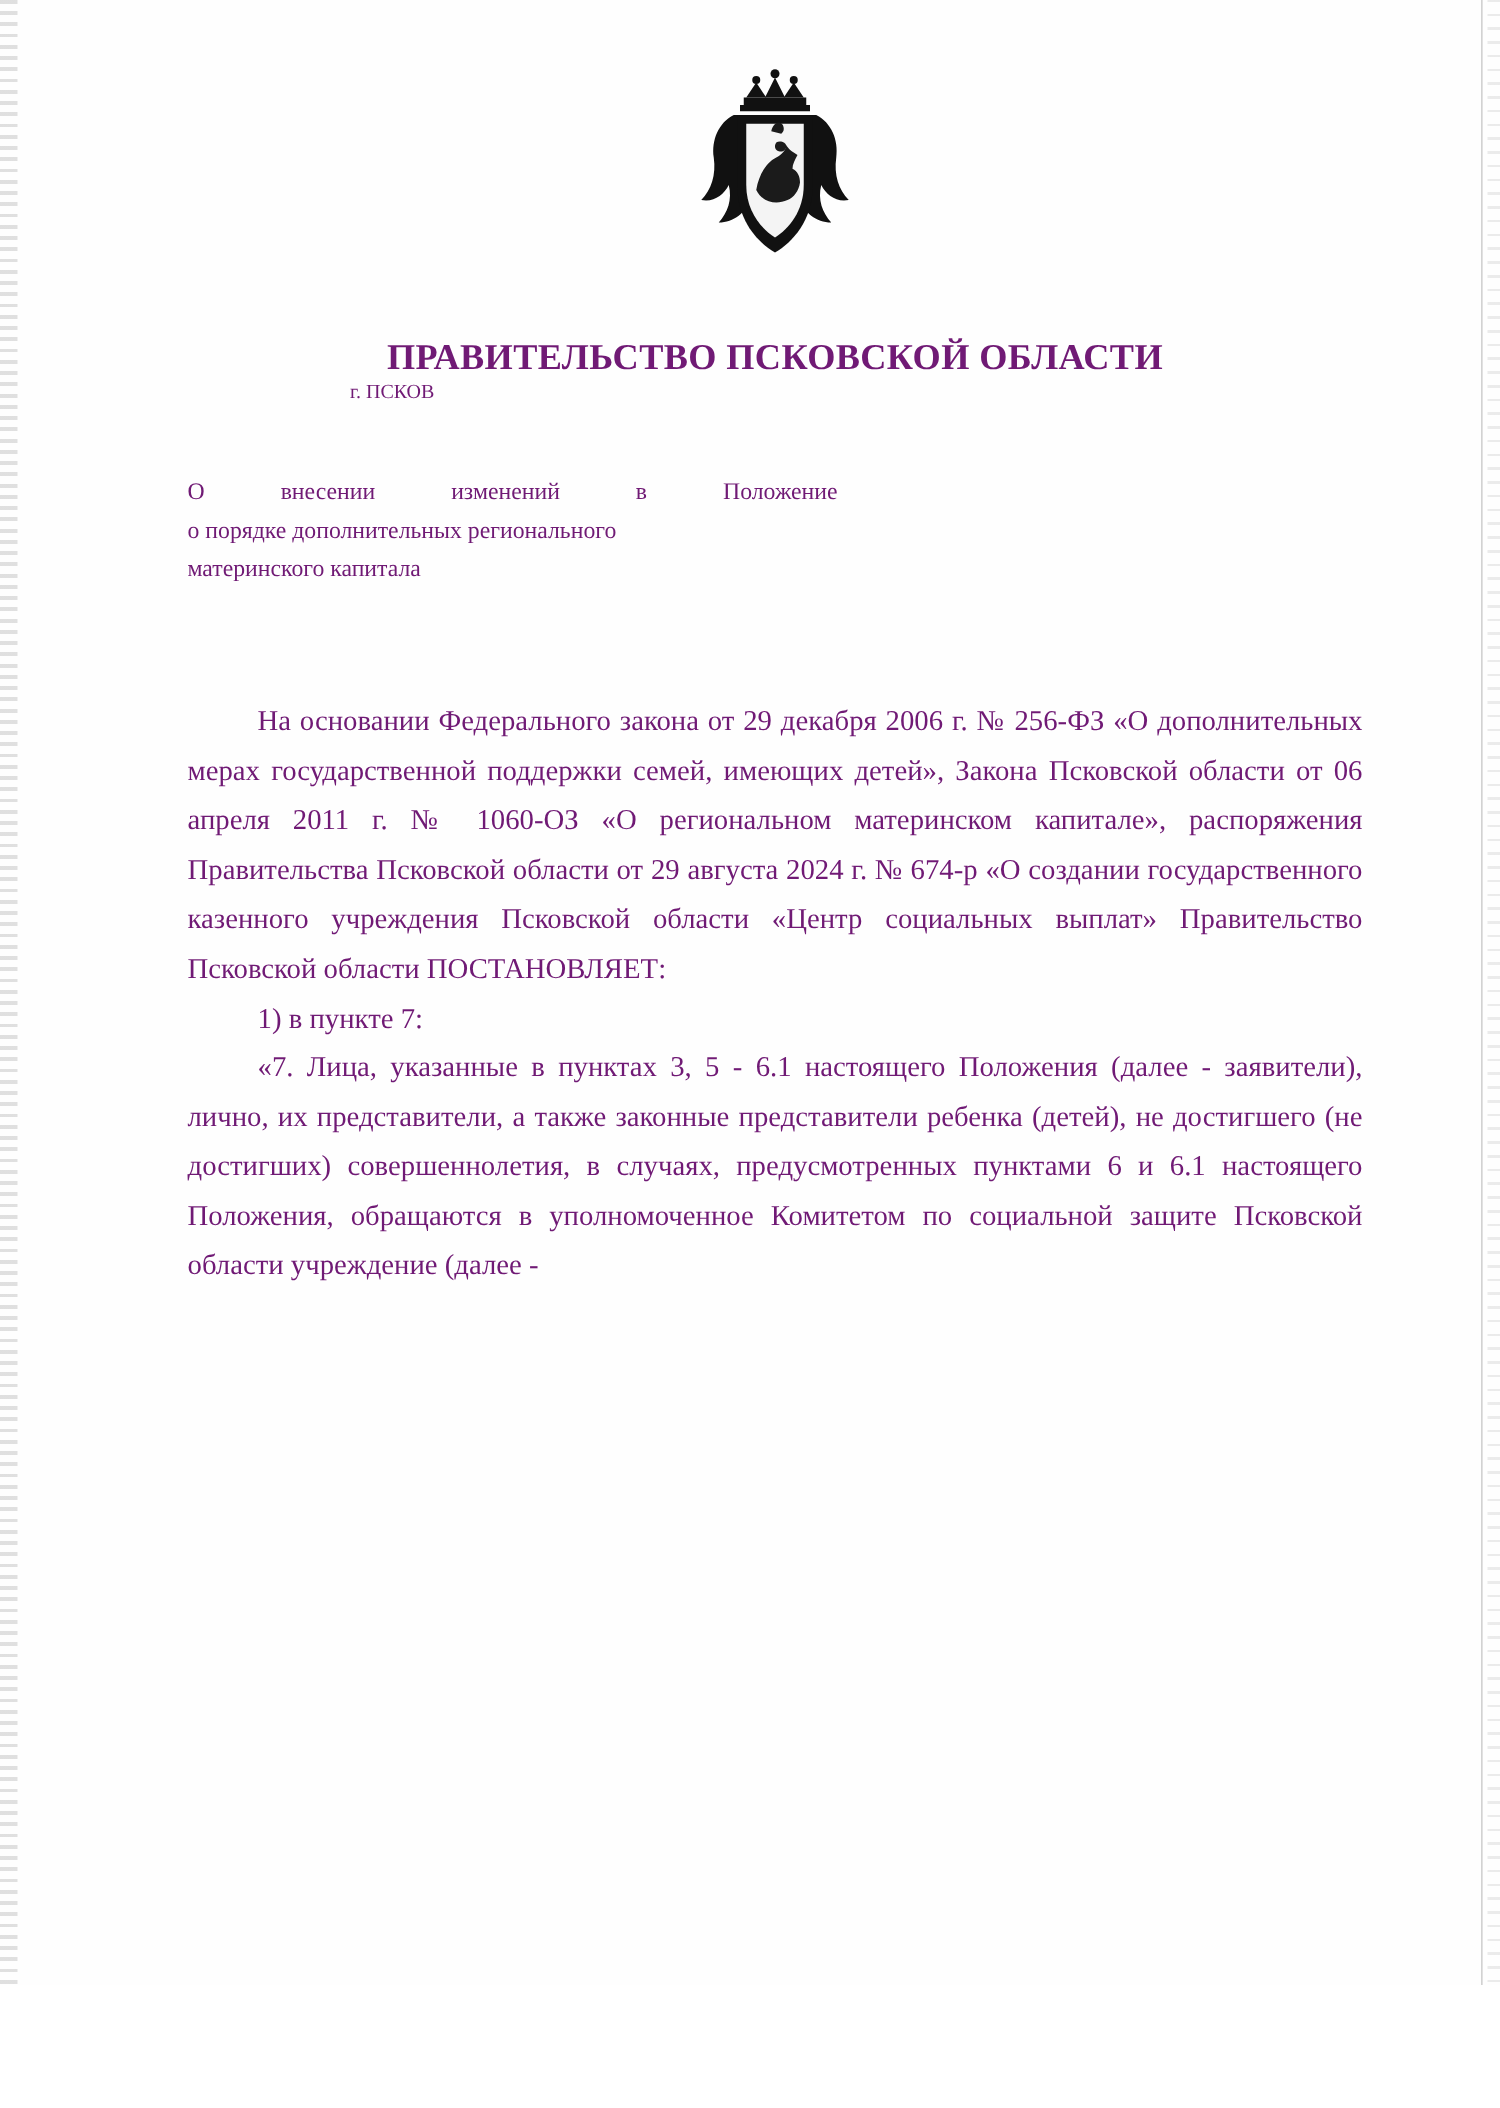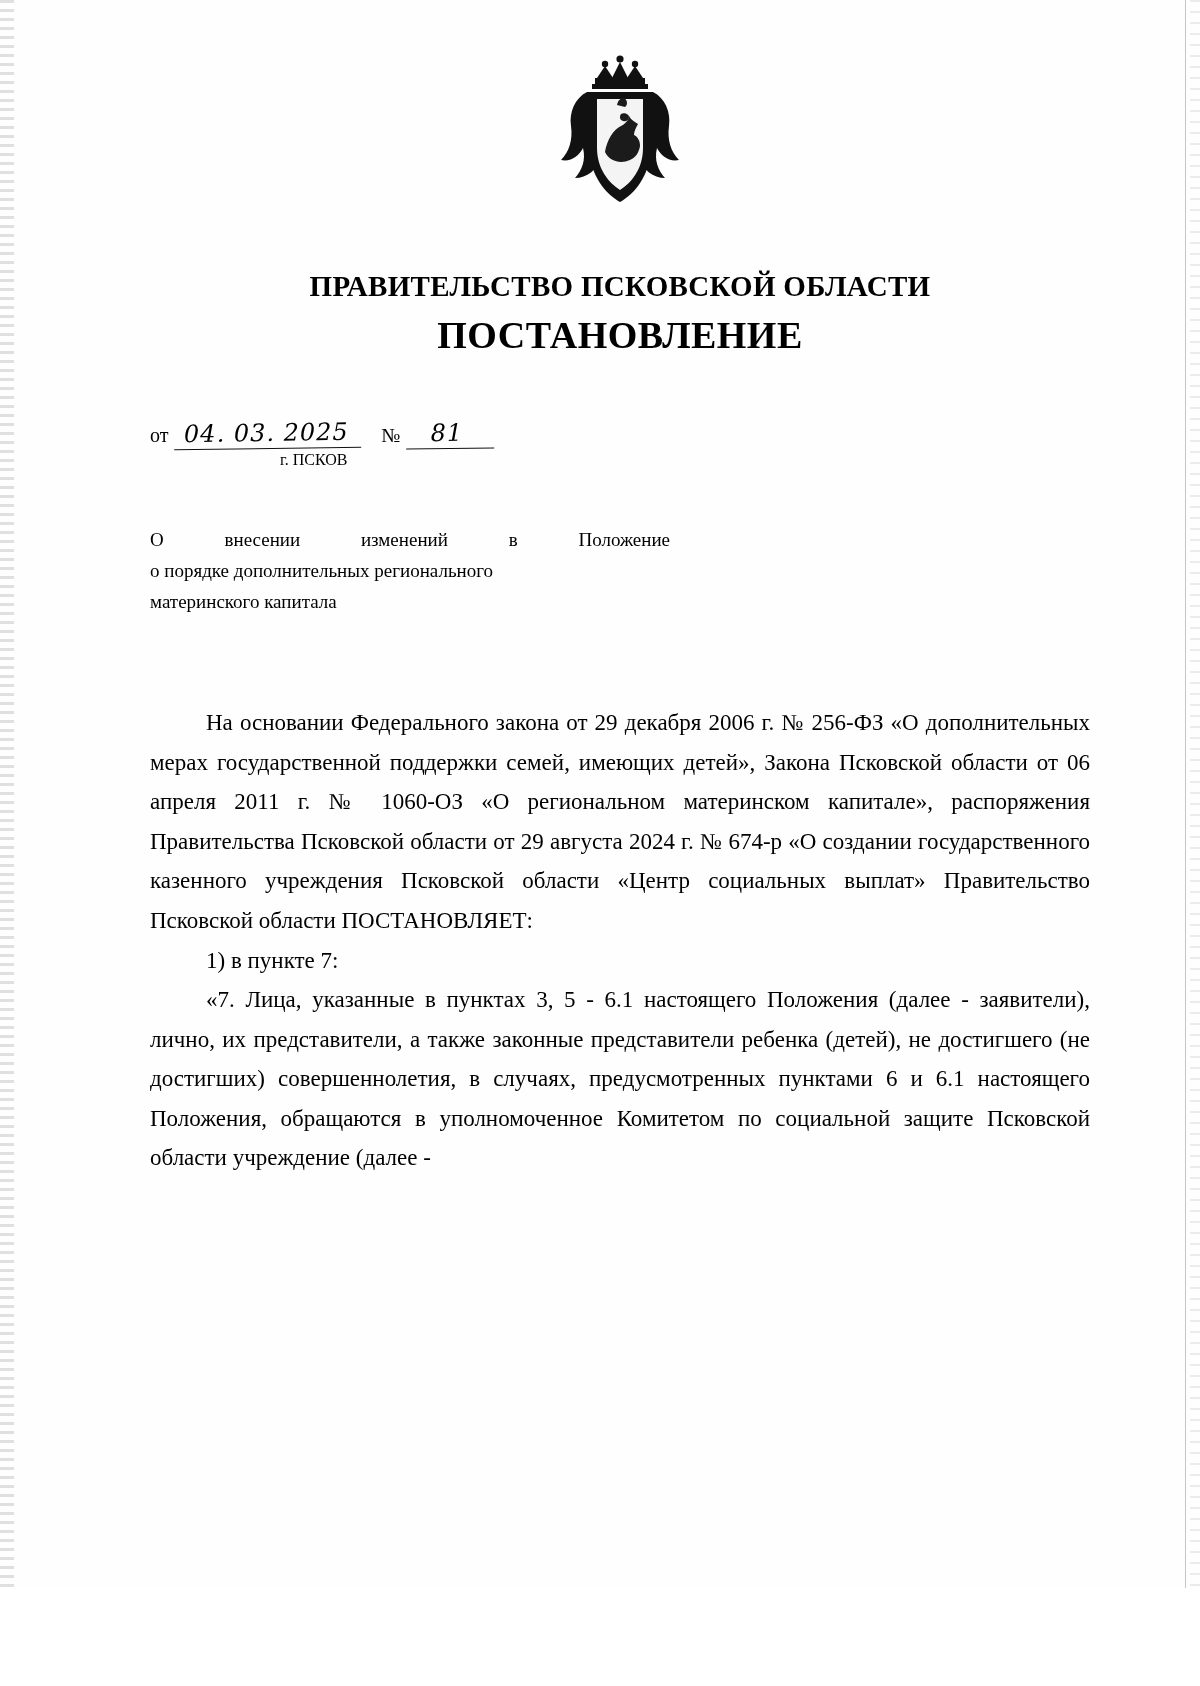--- a/index.html
+++ b/index.html
@@ -7,21 +7,21 @@
     padding: 0;
     background: #ffffff;
   }
   .page {
     position: relative;
     width: 1200px;
     height: 1588px;
     background: #fefefe;
     overflow: hidden;
     font-family: "Liberation Serif", "DejaVu Serif", serif;
-    color: #000000;
+    color: #701a75;
   }
   
   .scan-edge-left {
     position: absolute;
     left: 0; top: 0;
     width: 14px; height: 1686px;
     background:
       repeating-linear-gradient(to bottom,
         rgba(120,120,120,0.30) 0px,
         rgba(120,120,120,0.30) 3px,
@@ -172,28 +172,21 @@
 
           <path d="M70 104 c2 -12 8 -22 16 -26 c4 -2 8 -6 8 -10 c2 4 6 6 9 8 c-2 4 -4 7 -4 11 c4 2 6 6 6 11 c-1 7 -5 12 -10 14 c-9 4 -20 2 -25 -8 z"></path>
           <path d="M86 66 c-2 3 -1 6 2 7 c3 1 6 -1 6 -4 c0 -3 -5 -5 -8 -3 z"></path>
 
           <path d="M82 57 c1 -5 4 -7 6 -7 c2 0 4 2 4 5 c0 2 -1 3 -2 4 z"></path>
         </g>
       </svg>
     </div>
 
     <div class="org-title">ПРАВИТЕЛЬСТВО ПСКОВСКОЙ ОБЛАСТИ</div>
-    <div class="doc-type">ПОСТАНОВЛЕНИЕ</div>
-
-    <div class="datenum">
-      <span class="lbl">от</span>
-      <span class="hand">04. 03. 2025</span>
-      <span class="lbl" style="margin-left:14px;">№</span>
-      <span class="hand num">81</span>
-    </div>
+
     <div class="city">г. ПСКОВ</div>
 
     <div class="subject">
       <div class="l1">О внесении изменений в Положение</div>
       <div>о порядке дополнительных регионального</div>
       <div>материнского капитала</div>
     </div>
 
     <div class="body">
       <p>На основании Федерального закона от 29 декабря 2006 г. № 256-ФЗ «О дополнительных мерах государственной поддержки семей, имеющих детей», Закона Псковской области от 06 апреля 2011 г. № 1060-ОЗ «О региональном материнском капитале», распоряжения Правительства Псковской области от 29 августа 2024 г. № 674-р «О создании государственного казенного учреждения Псковской области «Центр социальных выплат» Правительство Псковской области ПОСТАНОВЛЯЕТ:</p>

